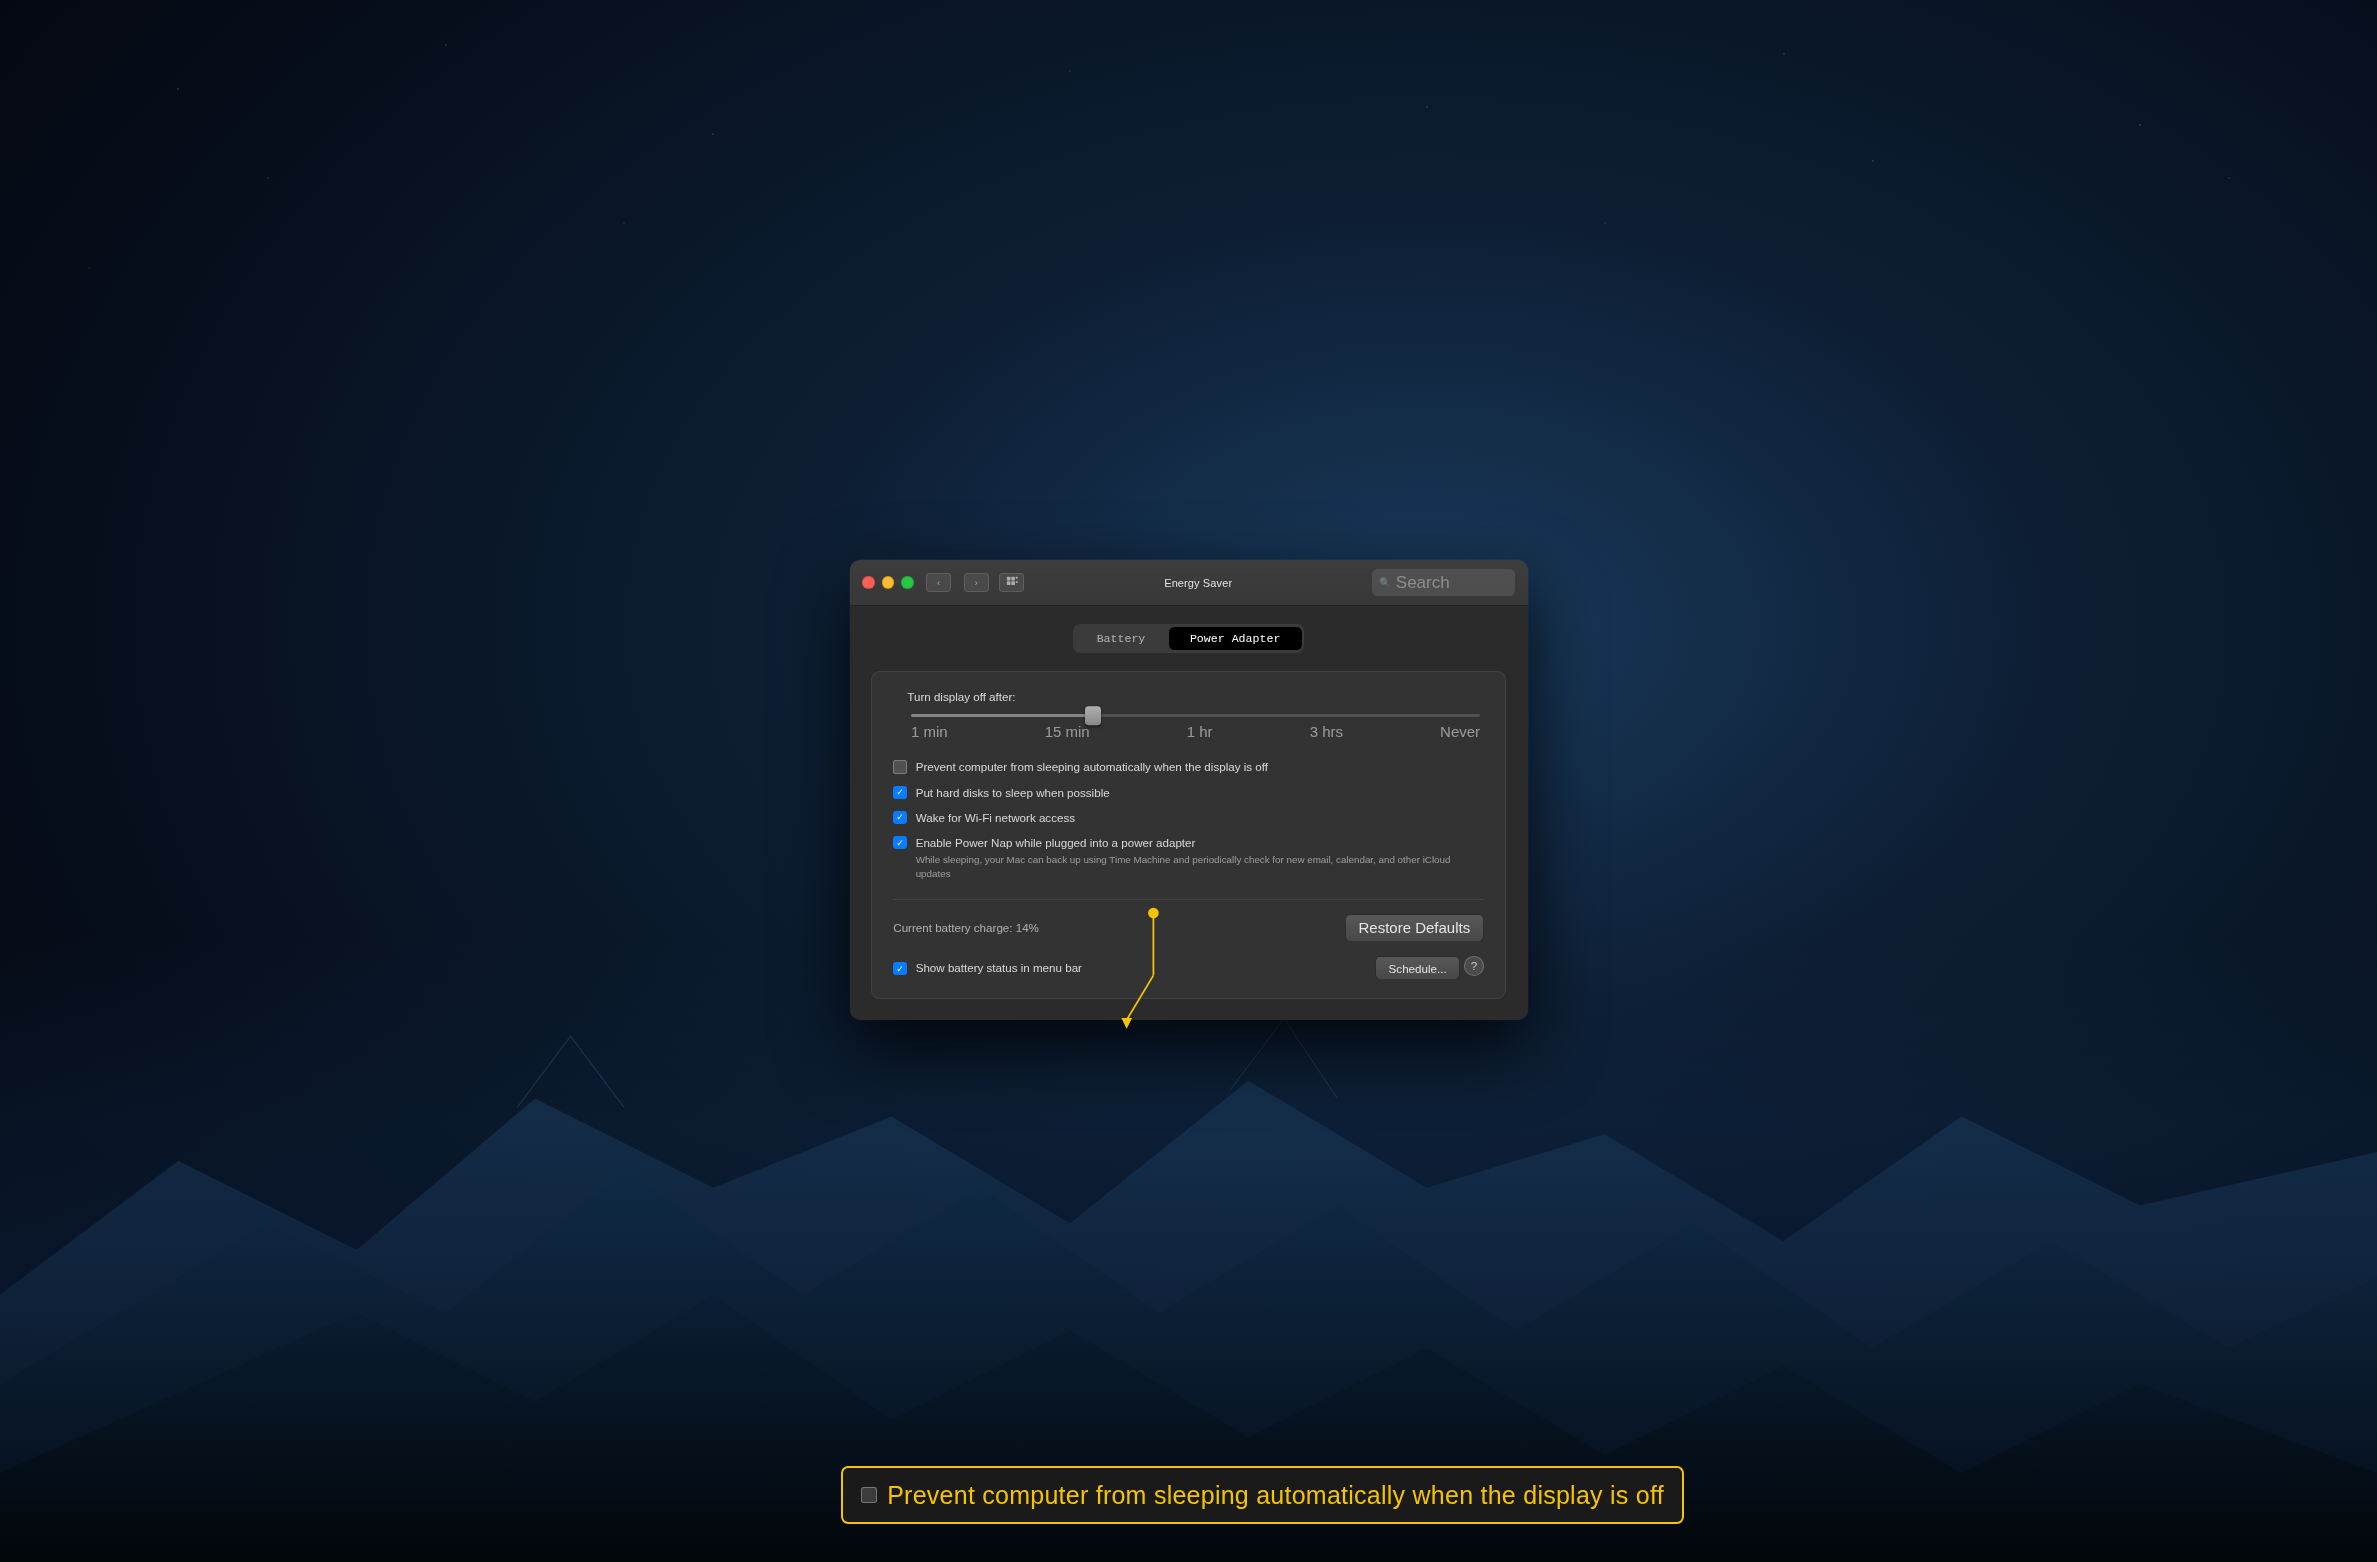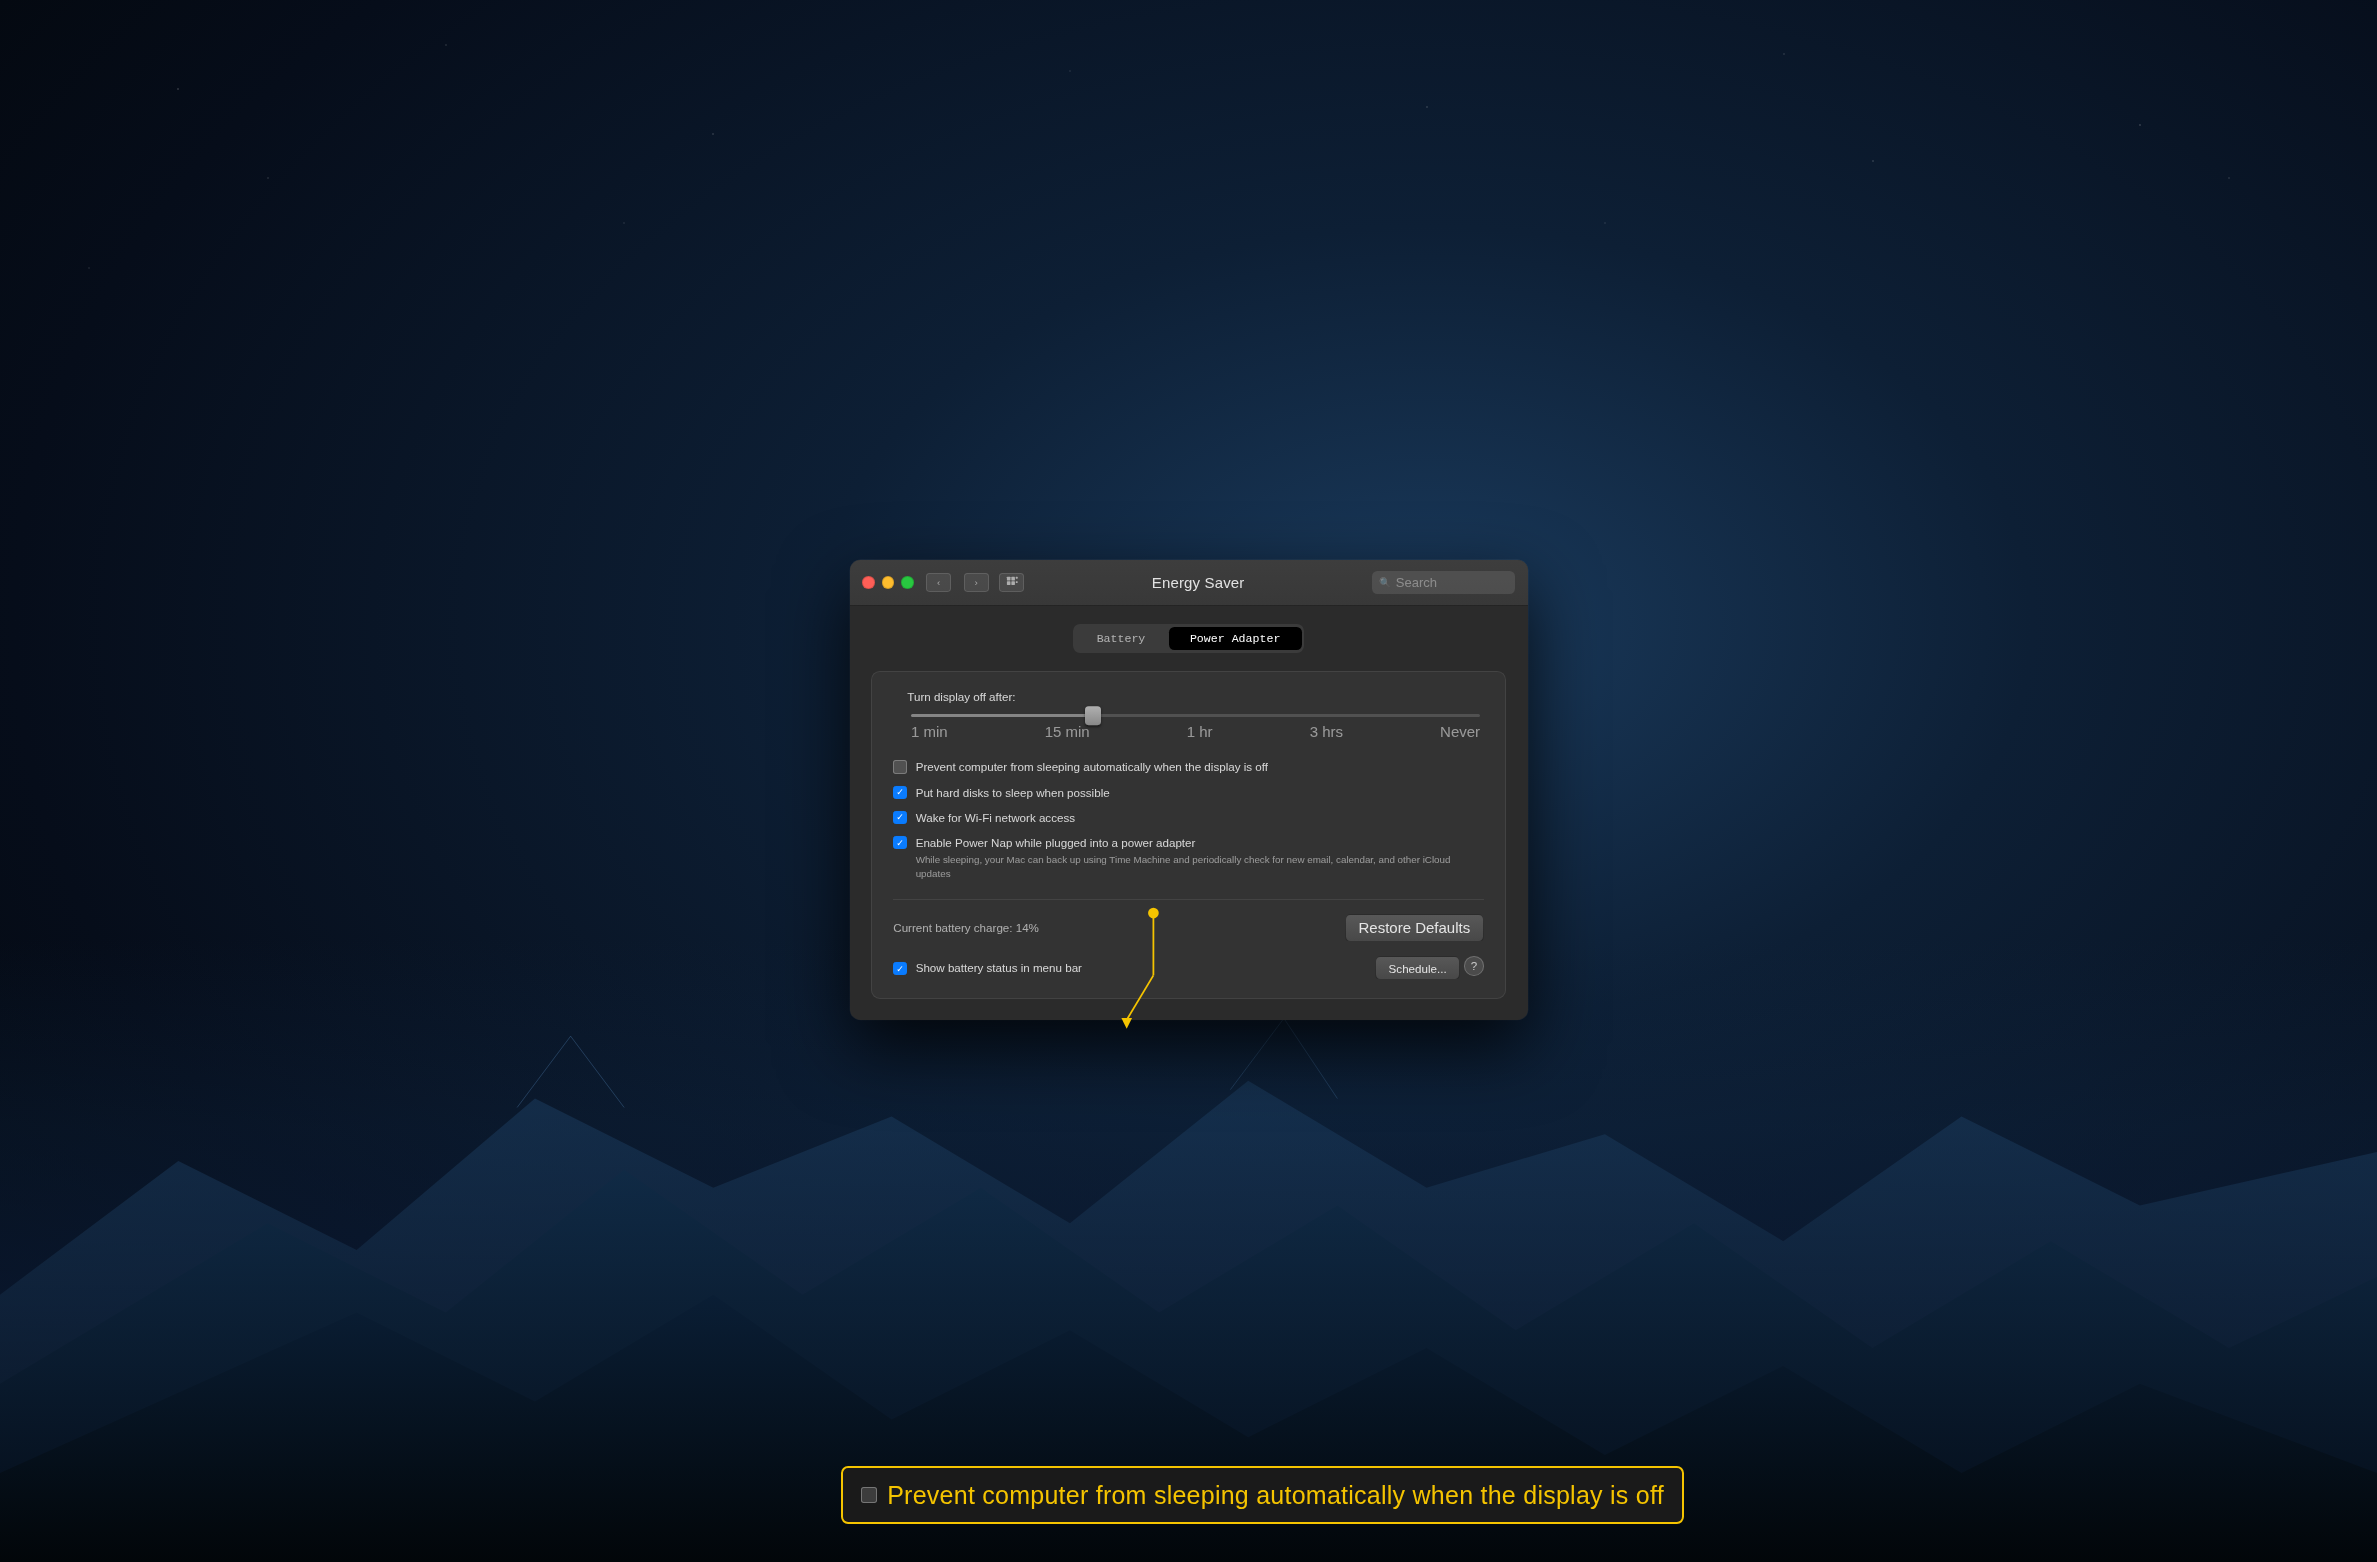--- a/index.html
+++ b/index.html
@@ -123,21 +123,21 @@
       justify-content: center;
       cursor: pointer;
       color: rgba(255,255,255,0.5);
       font-size: 9px;
     }
 
     .titlebar-title {
       flex: 1;
       text-align: center;
       color: rgba(255,255,255,0.85);
-      font-size: 15px;
+      font-size: 11px;
       font-weight: 500;
       letter-spacing: 0.01em;
     }
 
     .search-box {
       display: flex;
       align-items: center;
       background: rgba(255,255,255,0.1);
       border-radius: 5.4px;
       padding: 3.6px 7.1px;
@@ -145,21 +145,21 @@
       width: 143px;
     }
 
     .search-icon-small {
       color: rgba(255,255,255,0.4);
       font-size: 9.8px;
     }
 
     .search-placeholder {
       color: rgba(255,255,255,0.35);
-      font-size: 13px;
+      font-size: 17px;
     }
 
     
     .content {
       padding: 18px 21.4px 21.4px;
     }
 
     
     .tabs-container {
       display: flex;

